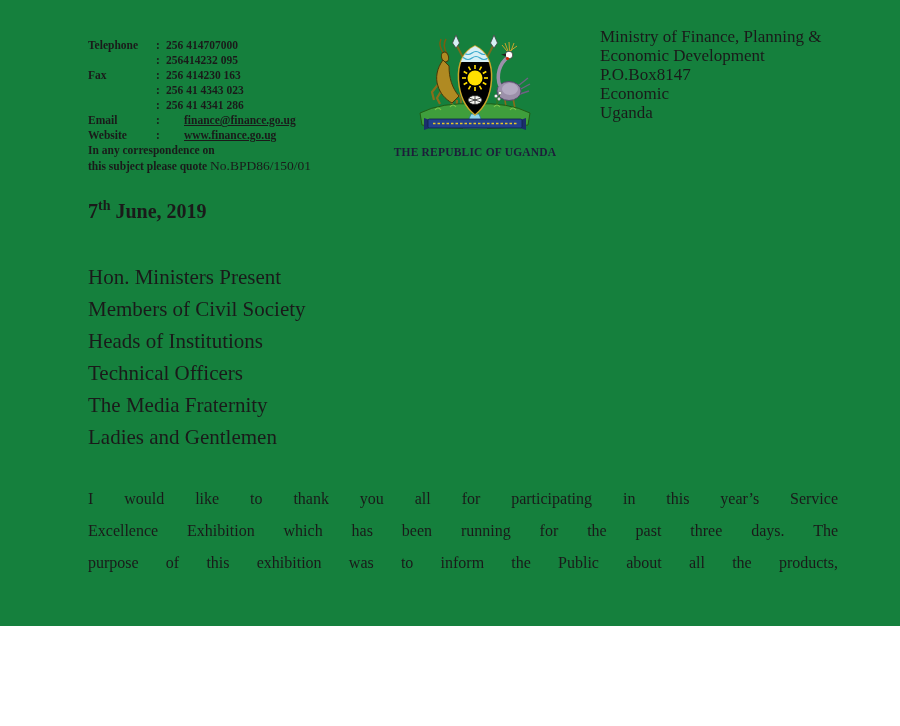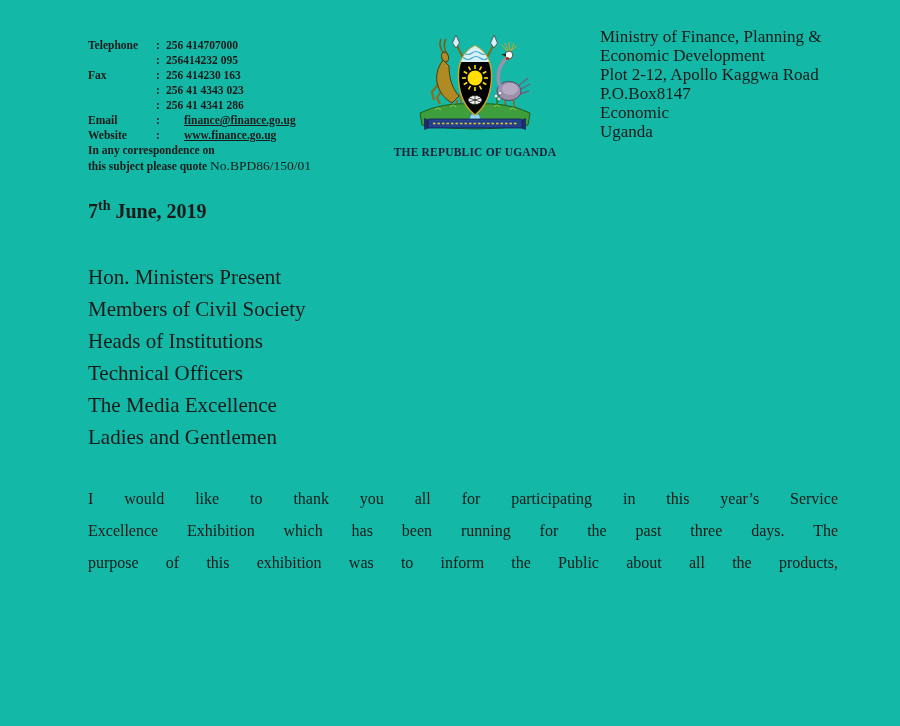--- a/index.html
+++ b/index.html
@@ -1,17 +1,17 @@
 <!DOCTYPE html>
 <html><head>
 <meta charset="utf-8">
 <style>
   html,body{margin:0;padding:0;background:#ffffff;}
   .page{
-    position:relative;width:900px;height:726px;background:#14b8a6;
+    position:relative;width:900px;height:626px;background:#15803d;
     font-family:"Liberation Serif",serif;color:#1a1a1a;overflow:hidden;
   }
   
   .contact{position:absolute;left:88px;top:38px;width:300px;
     font-size:11.5px;font-weight:bold;line-height:15px;}
   .contact-row{display:flex;}
   .c-label{width:68px;flex:none;}
   .c-colon{width:10px;flex:none;}
   .c-value{white-space:nowrap;}
   .c-value.link{text-decoration:underline;margin-left:18px;}
@@ -180,38 +180,37 @@
           <rect x="18" y="85" width="94" height="9" rx="1.5" stroke="#101f4a" stroke-width="0.8" fill="#24418e"></rect>
           <line x1="23" y1="89.5" x2="107" y2="89.5" stroke="#e8c82a" stroke-width="1.6" stroke-dasharray="2.5,2"></line>
         </g>
       </svg>
       <div class="republic" style="color: rgb(29, 29, 58);">THE REPUBLIC OF UGANDA</div>
     </div>
 
     <div class="address">
       <div>Ministry of Finance, Planning &amp;</div>
       <div>Economic Development</div>
-      <div>Plot 2-12, Apollo Kaggwa Road</div>
       <div>P.O.Box8147</div>
       <div>Economic</div>
       <div>Uganda</div>
     </div>
   </header>
 
   <main class="content">
 
     <div class="date"><span>7</span><sup>th</sup><span> June, 2019</span></div>
 
 
     <div class="salutation">
       <div class="salutation-line">Hon. Ministers Present</div>
       <div class="salutation-line">Members of Civil Society</div>
       <div class="salutation-line">Heads of Institutions</div>
       <div class="salutation-line">Technical Officers</div>
-      <div class="salutation-line">The Media Excellence</div>
+      <div class="salutation-line">The Media Fraternity</div>
       <div class="salutation-line">Ladies and Gentlemen</div>
     </div>
 
     <div class="body-para">
       <div class="body-line">I would like to thank you all for participating in this year’s Service</div>
       <div class="body-line">Excellence Exhibition which has been running for the past three days. The</div>
       <div class="body-line">purpose of this exhibition was to inform the Public about all the products,</div>
     </div>
   </main>
 </div>

